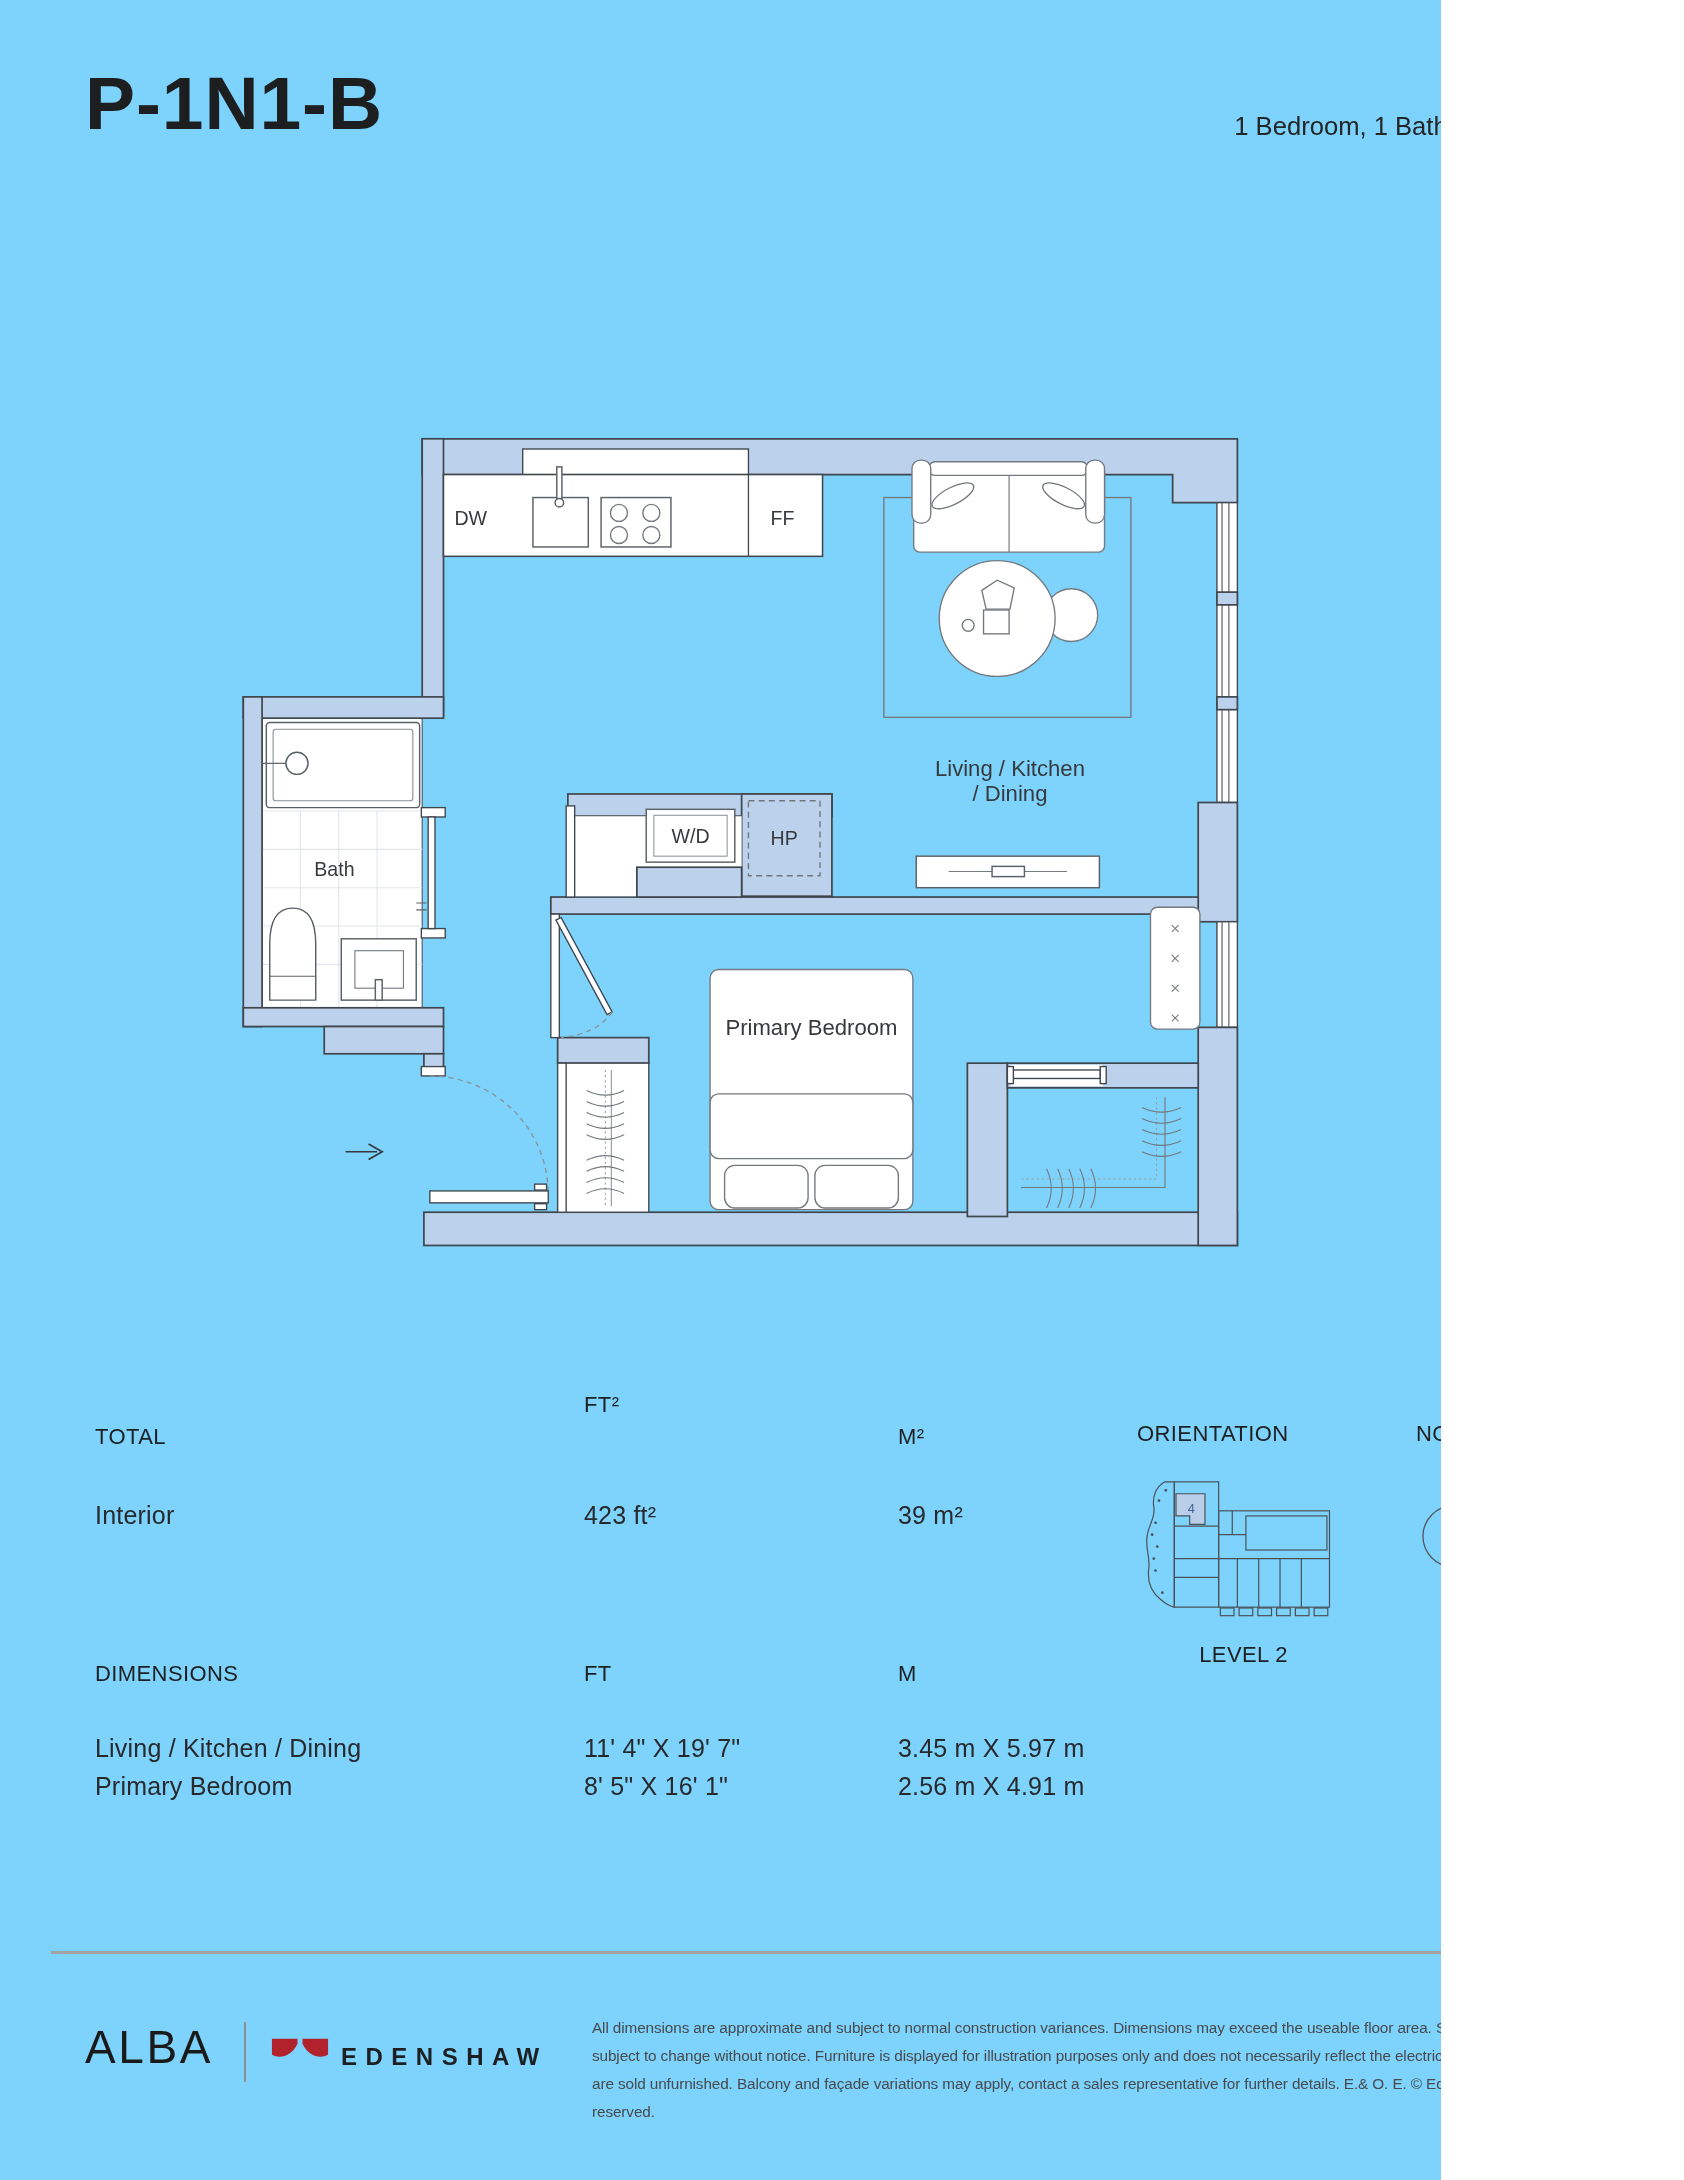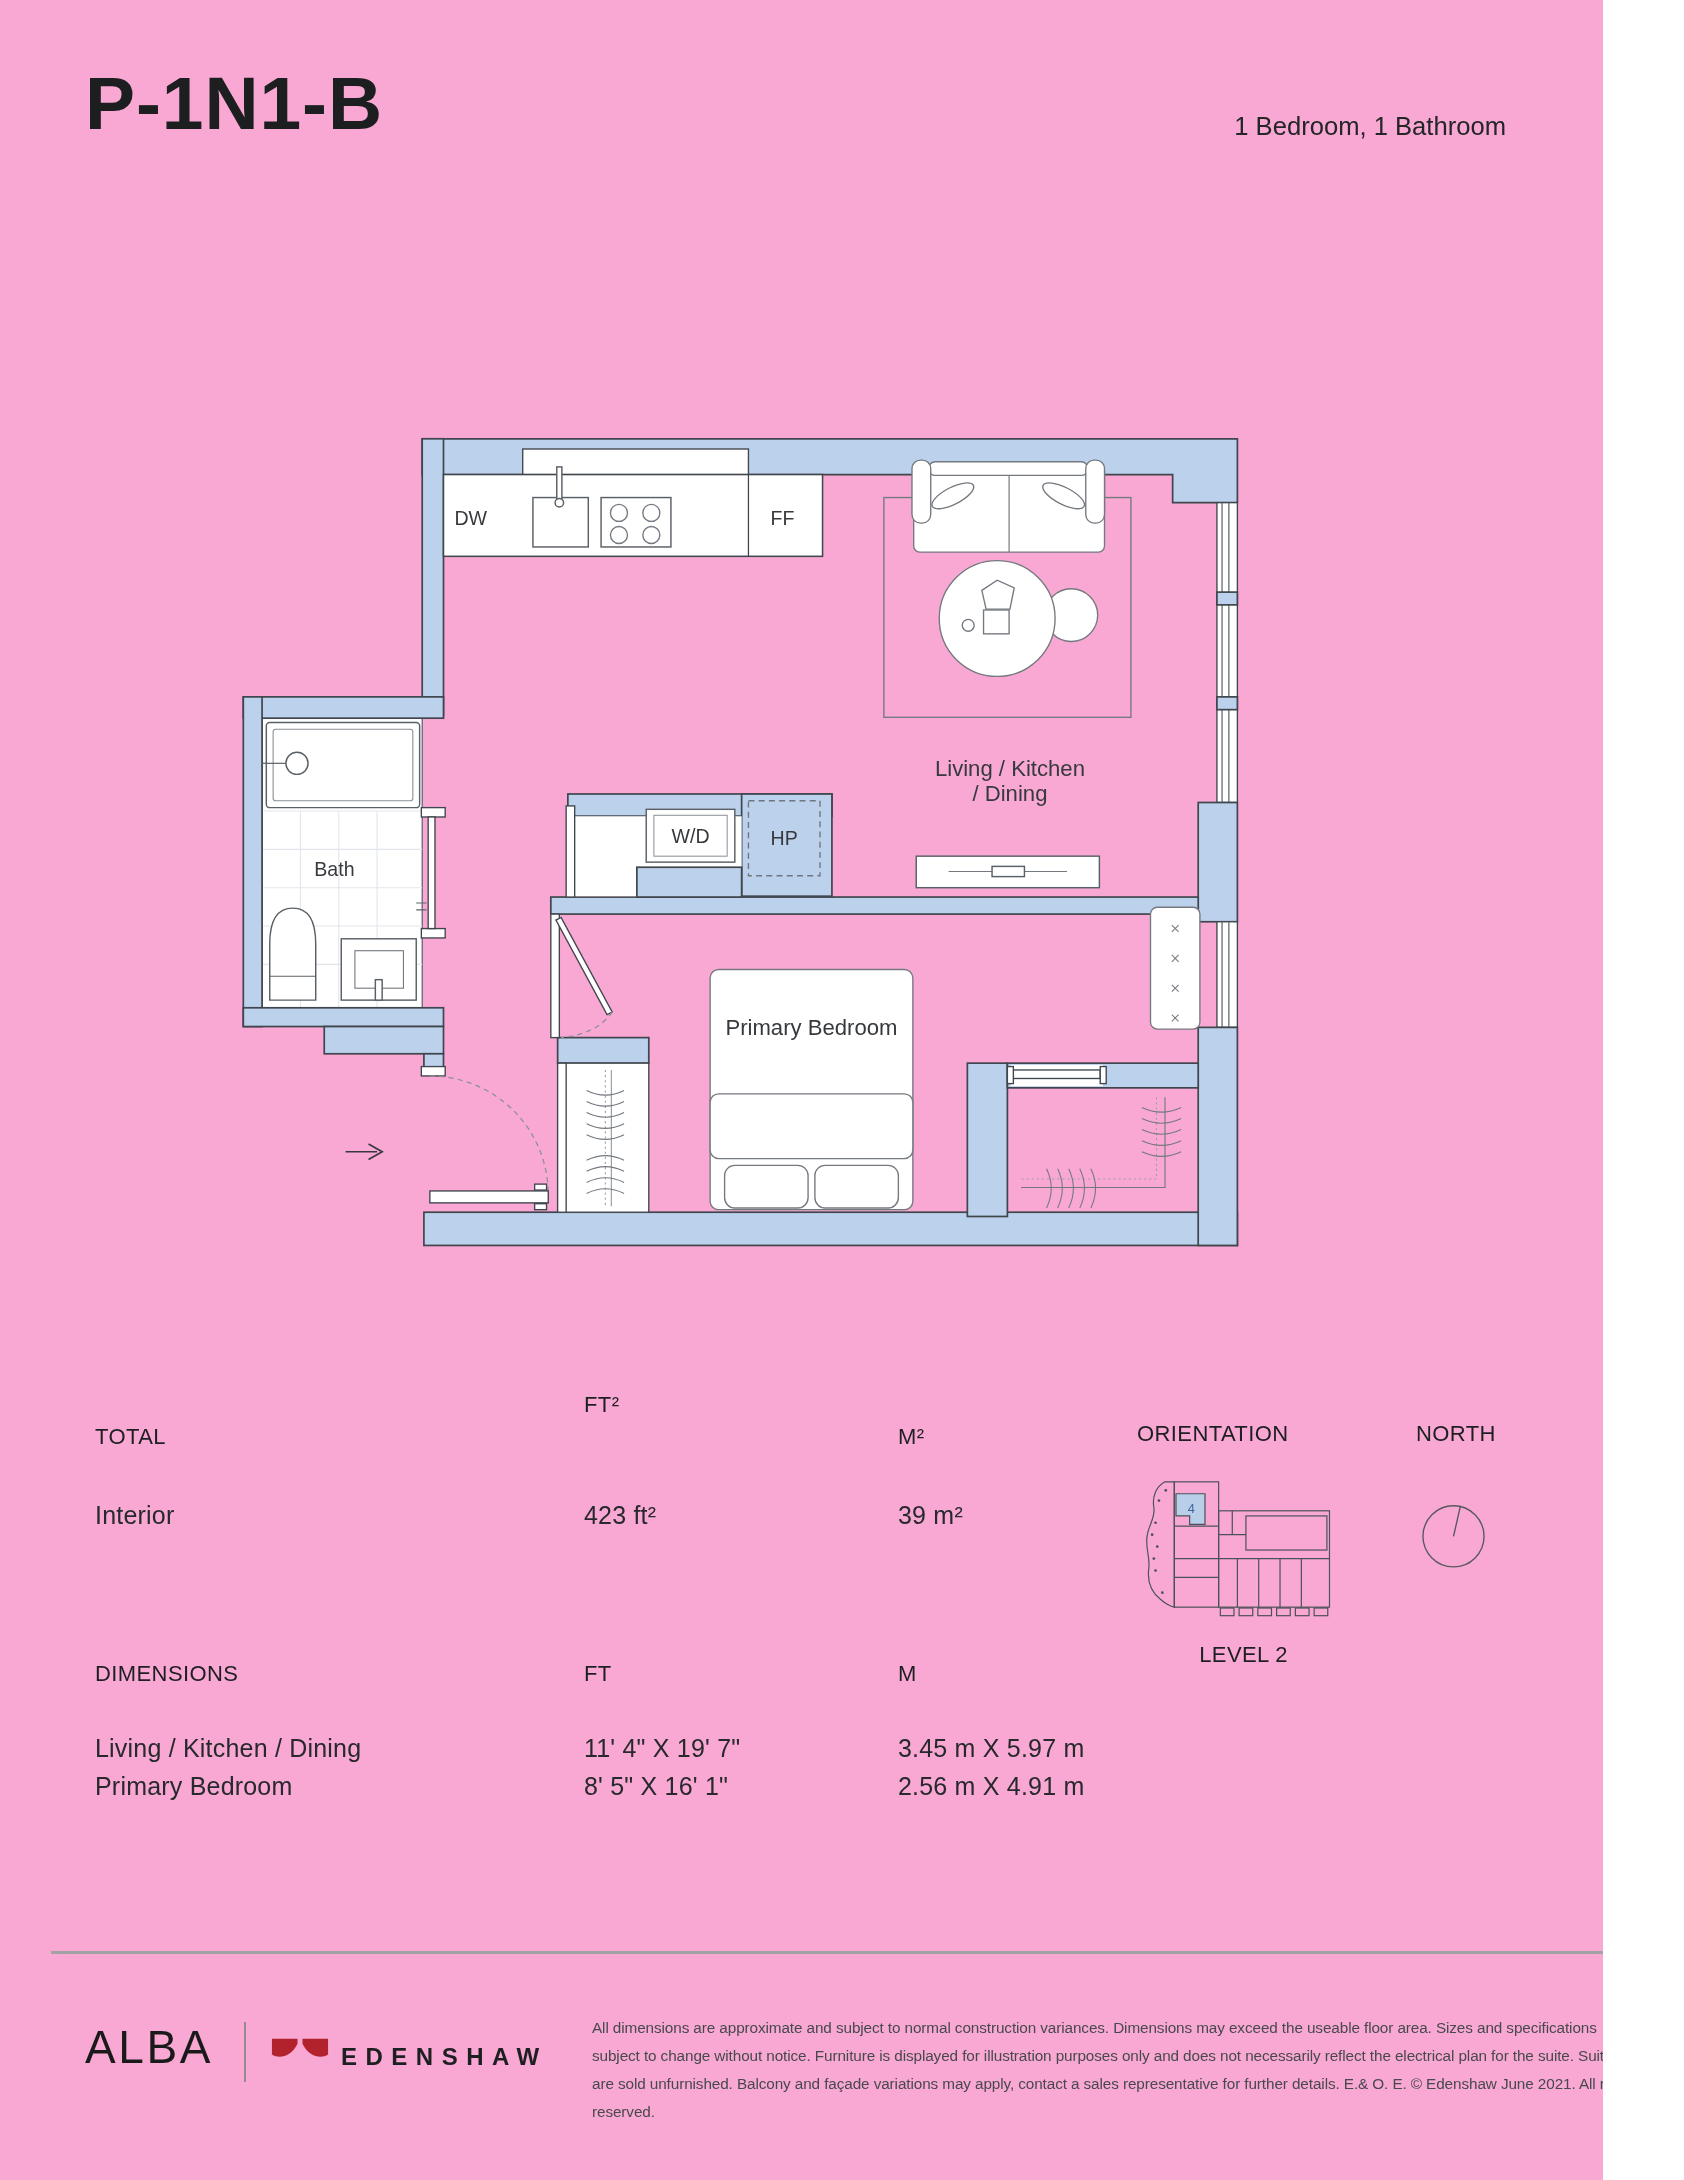--- a/index.html
+++ b/index.html
@@ -1,16 +1,16 @@
 <!DOCTYPE html>
 <html style="font-size:13.6px"><head>
 <meta charset="utf-8">
 <style>
   html,body{margin:0;padding:0;background:#ffffff;}
-  .page{position:relative;width:1603px;height:2181px;background:#f9a8d4;
+  .page{position:relative;width:1441px;height:2181px;background:#7dd3fc;
         font-family:"Liberation Sans",sans-serif;color:#1d1f21;overflow:hidden;}
   .abs{position:absolute;}
   .plan-title{left:85px;top:60px;font-size:75px;font-weight:600;letter-spacing:0.9px;color:#1c1e20;}
   .unit-type{left:1022px;top:112px;width:484px;text-align:right;font-size:25.6px;font-weight:500;color:#232527;}
   .th{font-size:22px;font-weight:400;letter-spacing:0.4px;color:#1d1f21;}
   .td{font-size:25px;font-weight:400;letter-spacing:0.2px;color:#27292c;}
   .map-caption{font-size:22px;font-weight:500;letter-spacing:0.4px;color:#1d1f21;}
   .brand{left:85px;top:2020px;font-size:46px;font-weight:500;letter-spacing:2.6px;color:#1a1a1a;}
   .dev-name{left:341px;top:2043px;font-size:24px;font-weight:600;letter-spacing:8.5px;color:#1d1f21;}
   .disclaimer{left:592px;top:2014px;width:1052px;font-size:15.3px;line-height:28px;color:#47494c;letter-spacing:-0.1px;}

